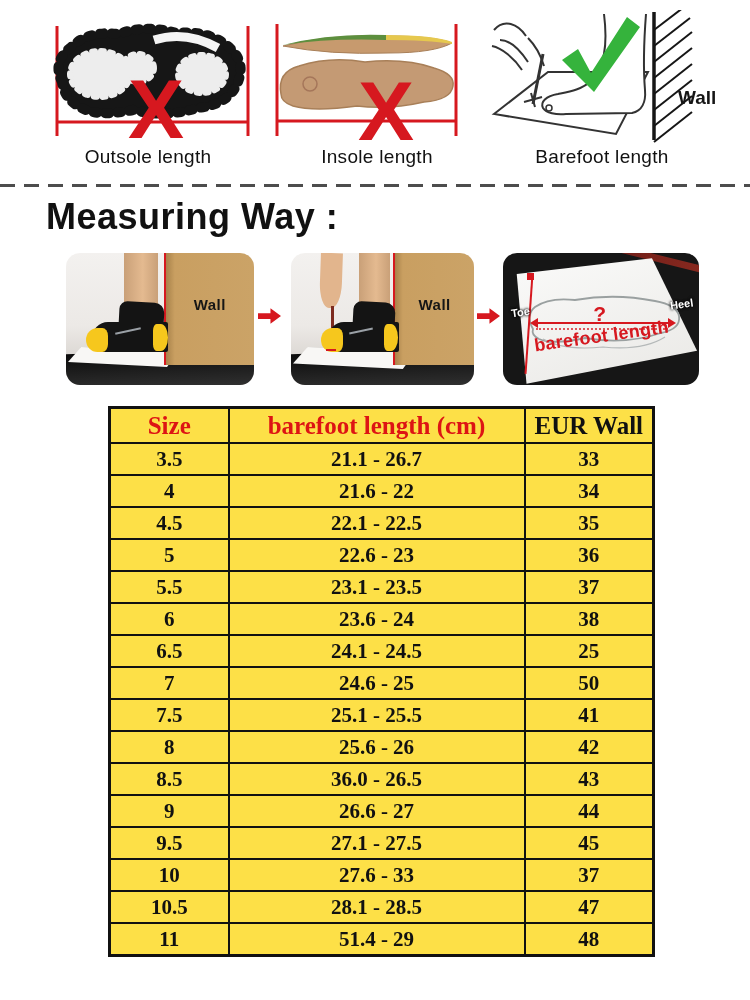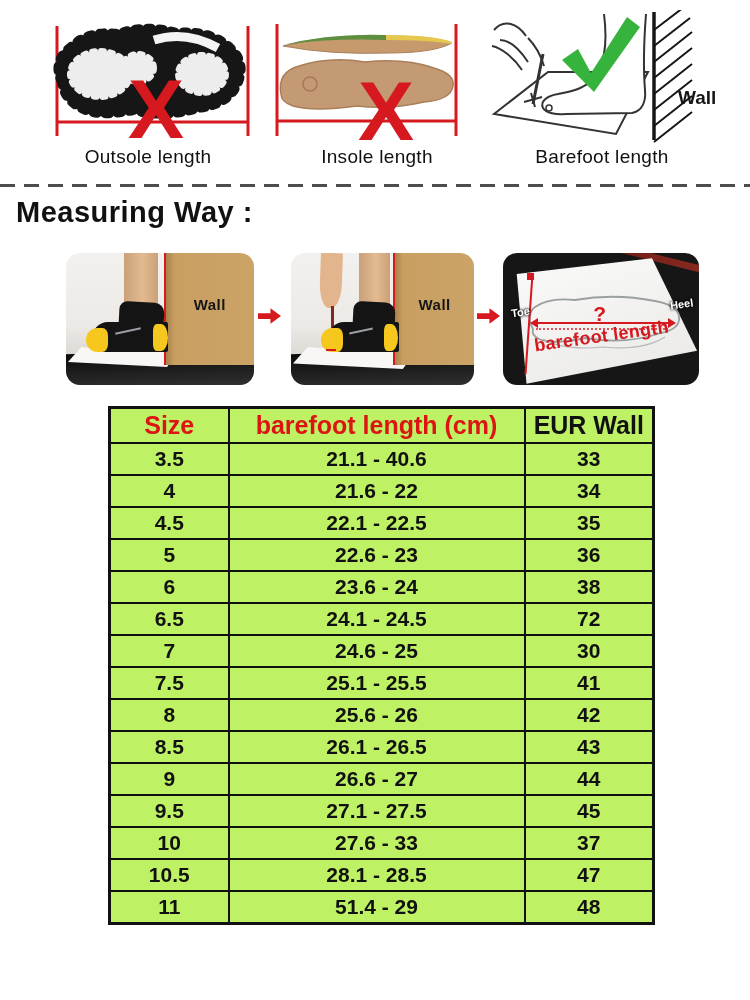--- a/index.html
+++ b/index.html
@@ -17,21 +17,21 @@
   .guide-item{position:absolute;text-align:center;}
   .guide-item svg{display:block;}
   .guide-label{font-weight:normal;font-size:19px;letter-spacing:.3px;margin-top:2px;}
   .g1{left:34px;top:16px;width:228px;height:152px;}
   .g2{left:268px;top:16px;width:218px;height:152px;}
   .g3{left:486px;top:10px;width:232px;height:158px;}
   
   .divider{position:absolute;left:0;top:184px;width:750px;height:3px;
     background:repeating-linear-gradient(90deg,#4d4d4d 0 15px,transparent 15px 24px);}
   
-  .mw-heading{position:absolute;left:16px;top:196px;font-size:29px;font-weight:bold;letter-spacing:.5px;}
+  .mw-heading{position:absolute;left:46px;top:196px;font-size:36px;font-weight:bold;letter-spacing:.5px;}
   .photo{position:absolute;top:253px;height:132px;border-radius:14px;overflow:hidden;background:linear-gradient(180deg,#f3f1ef 0%,#ece9e6 55%,#dcd8d4 78%);}
   .p1{left:66px;width:188px;}
   .p2{left:291px;width:183px;}
   .p3{left:503px;width:196px;background:#161616;}
   .arrow{position:absolute;top:308px;width:23px;height:16px;}
   .a1{left:258px;} .a2{left:477px;}
   .photo *{position:absolute;}
   .floor{bottom:-6px;left:-6%;width:112%;height:40px;background:linear-gradient(180deg,#0b0b0b,#4a4a4a 160%);transform:rotate(-2deg);}
   .paper{background:#f8f7f5;box-shadow:0 1px 3px rgba(0,0,0,.4);}
   .paper.pp1{left:2px;bottom:18px;width:110px;height:20px;clip-path:polygon(12% 0,100% 25%,90% 100%,0 75%);}
@@ -56,21 +56,21 @@
   .mline3{left:15%;right:13%;top:52%;height:2px;background:var(--red);}
   .mline3::before,.mline3::after{content:"";position:absolute;top:-4px;border-top:5px solid transparent;border-bottom:5px solid transparent;}
   .mline3::before{left:-2px;border-right:8px solid var(--red);}
   .mline3::after{right:-2px;border-left:8px solid var(--red);}
   .dotline3{left:17%;right:16%;top:57%;border-top:2px dotted #e0555b;}
   .toe3{left:4%;top:40%;color:#fff;font-weight:bold;font-size:11px;text-shadow:0 0 3px #000,0 0 3px #000;transform:rotate(-8deg);}
   .heel3{right:3%;top:34%;color:#fff;font-weight:bold;font-size:11px;text-shadow:0 0 3px #000,0 0 3px #000;transform:rotate(-8deg);}
   .q3{left:46%;top:37%;color:var(--red);font-weight:bold;font-size:21px;}
   .cap3{left:12%;top:55%;width:76%;text-align:center;color:var(--red);font-weight:bold;font-size:18px;transform:rotate(-8deg);letter-spacing:.3px;}
   
-  .size-table{position:absolute;left:108px;top:406px;border-collapse:collapse;table-layout:fixed;background:#bef264;}
+  .size-table{position:absolute;left:108px;top:406px;border-collapse:collapse;table-layout:fixed;background:#fde047;font-family:Liberation Serif, serif;}
   .size-table th,.size-table td{border:2px solid #111;text-align:center;vertical-align:middle;font-weight:bold;padding:0;}
   .size-table{border:3px solid #111;}
   .size-table th{height:33px;font-size:25px;}
   .size-table td{height:30px;font-size:21px;}
   .col-size{width:119px;}
   .col-len{width:296px;}
   .col-eur{width:129px;}
   .th-red{color:#dd1414;}
   .th-black{color:#111;font-size:23px;}
 </style>
@@ -224,66 +224,71 @@
     <thead>
       <tr>
         <th class="th-red">Size</th>
         <th class="th-red">barefoot length (cm)</th>
         <th class="th-black">EUR Wall</th>
       </tr>
     </thead>
     <tbody>
         <tr>
           <td>3.5</td>
-          <td>21.1 - 40.6</td>
+          <td>21.1 - 26.7</td>
           <td>33</td>
         </tr>
         <tr>
           <td>4</td>
           <td>21.6 - 22</td>
           <td>34</td>
         </tr>
         <tr>
           <td>4.5</td>
           <td>22.1 - 22.5</td>
           <td>35</td>
         </tr>
         <tr>
           <td>5</td>
           <td>22.6 - 23</td>
           <td>36</td>
         </tr>
         <tr>
+          <td>5.5</td>
+          <td>23.1 - 23.5</td>
+          <td>37</td>
+        </tr>
+        <tr>
           <td>6</td>
           <td>23.6 - 24</td>
           <td>38</td>
         </tr>
         <tr>
           <td>6.5</td>
           <td>24.1 - 24.5</td>
-          <td>72</td>
+          <td>25</td>
         </tr>
         <tr>
           <td>7</td>
           <td>24.6 - 25</td>
-          <td>30</td>
+          <td>50</td>
         </tr>
         <tr>
           <td>7.5</td>
           <td>25.1 - 25.5</td>
           <td>41</td>
         </tr>
         <tr>
           <td>8</td>
           <td>25.6 - 26</td>
           <td>42</td>
         </tr>
         <tr>
           <td>8.5</td>
-          <td>26.1 - 26.5</td>
+          <td>36.0 - 26.5</td>
           <td>43</td>
         </tr>
         <tr>
           <td>9</td>
           <td>26.6 - 27</td>
           <td>44</td>
         </tr>
         <tr>
           <td>9.5</td>
           <td>27.1 - 27.5</td>

